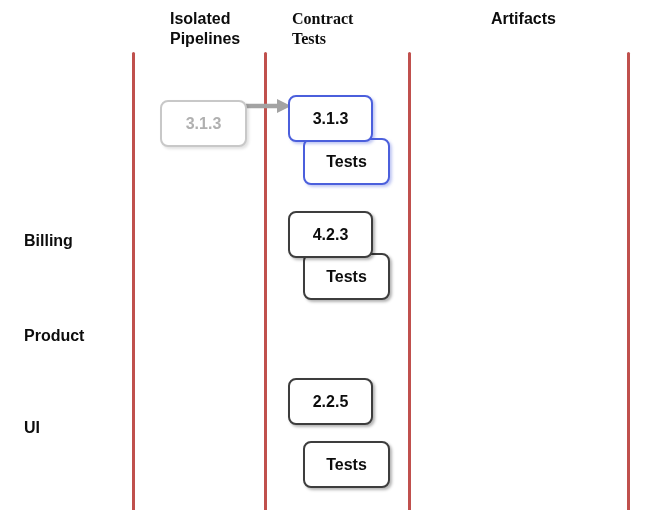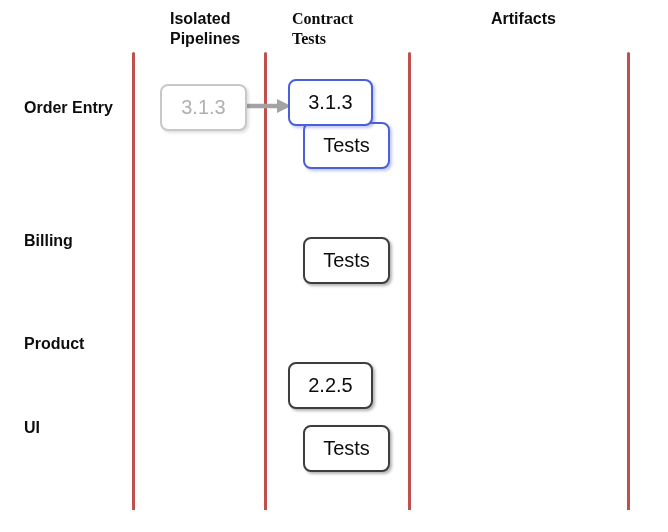--- a/index.html
+++ b/index.html
@@ -45,34 +45,35 @@
   .row-label {
     position: absolute;
     left: 24px;
     font-size: 16px;
     font-weight: bold;
     color: #0d0d0d;
     line-height: 17px;
   }
   .row-1 { top: 99px; }
   .row-2 { top: 232px; text-align: center; }
-  .row-3 { top: 327px; margin-top: 8px; }
+  .row-3 { top: 327px; }
   .row-4 { top: 419px; }
   
   .box {
     position: absolute;
     box-sizing: border-box;
     background: #ffffff;
     border-radius: 8px;
     display: flex;
     align-items: center;
     justify-content: center;
-    font-size: 20px;
-    font-weight: normal;
+    font-size: 16px;
+    font-weight: bold;
     color: #0d0d0d;
+    margin-top: 16px;
   }
   .version-box {
     left: 288px;
     width: 85px;
     height: 47px;
     z-index: 3;
   }
   .tests-box {
     left: 303px;
     width: 87px;
@@ -126,34 +127,34 @@
 Pipelines</div>
   <div class="col-header hdr-contract">Contract
 Tests</div>
   <div class="col-header hdr-artifacts">Artifacts</div>
 
   <div class="lane-line line-1"></div>
   <div class="lane-line line-2"></div>
   <div class="lane-line line-3"></div>
   <div class="lane-line line-4"></div>
 
-  <div class="row-label row-1">Order Entry</div>
   <div class="row-label row-2">Billing</div>
   <div class="row-label row-3">Product</div>
   <div class="row-label row-4">UI</div>
 
   <div class="box muted isolated-box">3.1.3</div>
 
   <svg class="promotion-arrow" viewBox="0 0 46 16">
     <line x1="0" y1="8" x2="33" y2="8" stroke="currentColor" stroke-width="4.5"></line>
     <polygon points="31,1 45,8 31,15" fill="currentColor"></polygon>
   </svg>
 
   <div class="box blue tests-box t-order">Tests</div>
   <div class="box blue version-box v-order">3.1.3</div>
 
   <div class="box dark tests-box t-billing">Tests</div>
+  <div class="box dark version-box v-billing">4.2.3</div>
 
 
   <div class="box dark tests-box t-ui">Tests</div>
   <div class="box dark version-box v-ui">2.2.5</div>
 
 </div>
 
 </body></html>

